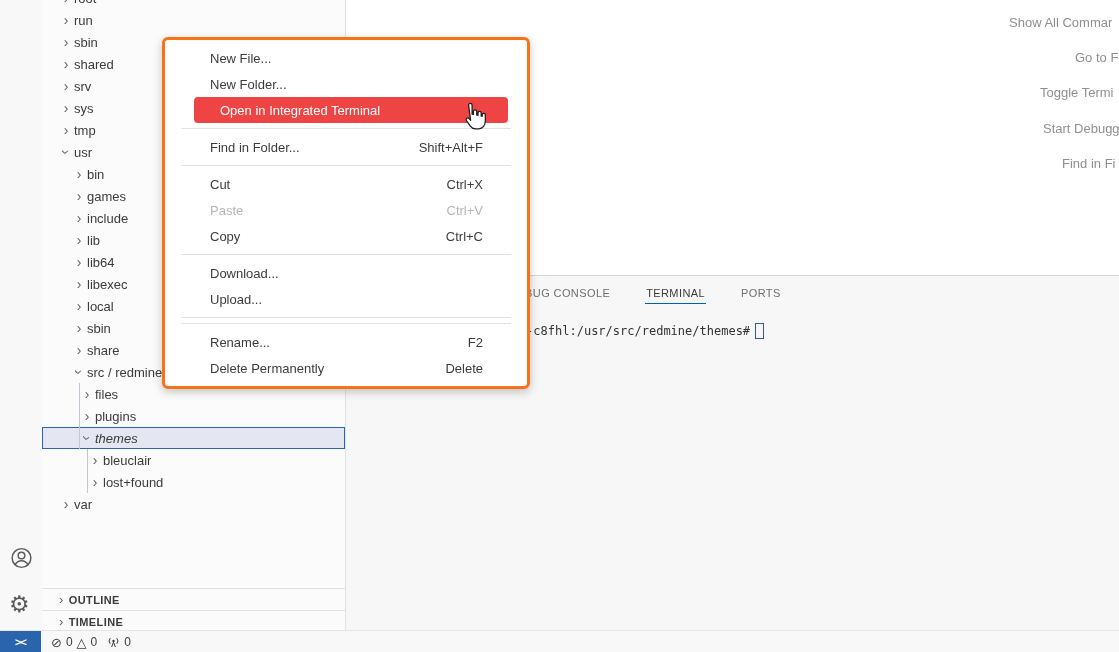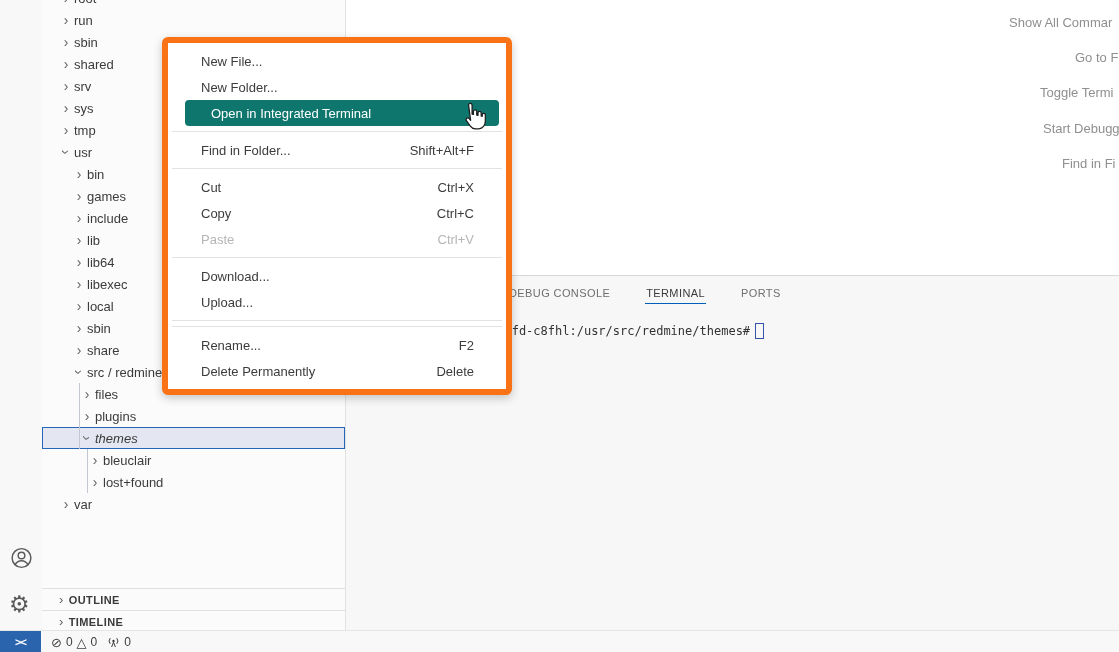--- a/index.html
+++ b/index.html
@@ -48,26 +48,26 @@
   
   .status-bar{position:absolute;left:0;top:630px;width:1119px;height:22px;background:#f8f8f8;
     border-top:1px solid #e5e5e5;display:flex;align-items:center;font-size:12px;color:#3c3c3c;}
   .remote{width:41px;height:22px;background:#2a64ad;color:#ffffff;display:flex;align-items:center;
     justify-content:center;font-size:11px;font-weight:700;letter-spacing:-1px;cursor:default;}
   .sb-item{display:flex;align-items:center;gap:4px;margin-left:10px;cursor:default;}
   .sb-glyph{font-family:"DejaVu Sans",sans-serif;font-size:13px;line-height:13px;}
 
   
   .context-menu{position:absolute;left:162px;top:37px;width:330px;background:#ffffff;
-    border:6px solid #f97316;border-radius:6px;box-shadow:0 3px 10px rgba(0,0,0,.22);
-    padding:5px 4px;z-index:10;}
+    border:3px solid #f97316;border-radius:6px;box-shadow:0 3px 10px rgba(0,0,0,.22);
+    padding:5px 16px;z-index:10;}
   .menu-sep{height:1px;background:#e2e2e2;margin:5px 0;}
   .mi{height:26px;display:flex;align-items:center;justify-content:space-between;
     padding:0 25px 0 26px;margin:0 3px;font-size:13px;color:#3c3c3c;border-radius:4px;cursor:default;}
-  .mi.hl{background:#0f766e;color:#ffffff;margin-left:13px;}
+  .mi.hl{background:#ef4444;color:#ffffff;margin-left:13px;}
   .mi.dis{color:#b6b6b6;}
   .mi-key{font-size:13px;}
 
   .mouse-cursor{position:absolute;left:459px;top:102px;z-index:20;pointer-events:none;}
 </style>
 </head>
 <body>
 
 <div class="app">
 
@@ -253,28 +253,28 @@
           <span class="mi-label">Find in Folder...</span>
           <span class="mi-key">Shift+Alt+F</span>
         </div>
     </div>
     <div class="menu-sep"></div>
     <div class="menu-group">
       <div class="mi">
           <span class="mi-label">Cut</span>
           <span class="mi-key">Ctrl+X</span>
         </div>
-      <div class="mi">
-          <span class="mi-label">Copy</span>
-          <span class="mi-key">Ctrl+C</span>
-        </div>
       <div class="mi dis">
           <span class="mi-label">Paste</span>
           <span class="mi-key">Ctrl+V</span>
         </div>
+      <div class="mi">
+          <span class="mi-label">Copy</span>
+          <span class="mi-key">Ctrl+C</span>
+        </div>
     </div>
     <div class="menu-sep"></div>
     <div class="menu-group">
       <div class="mi">
           <span class="mi-label">Download...</span>
           <span class="mi-key"></span>
         </div>
       <div class="mi">
           <span class="mi-label">Upload...</span>
           <span class="mi-key"></span>

